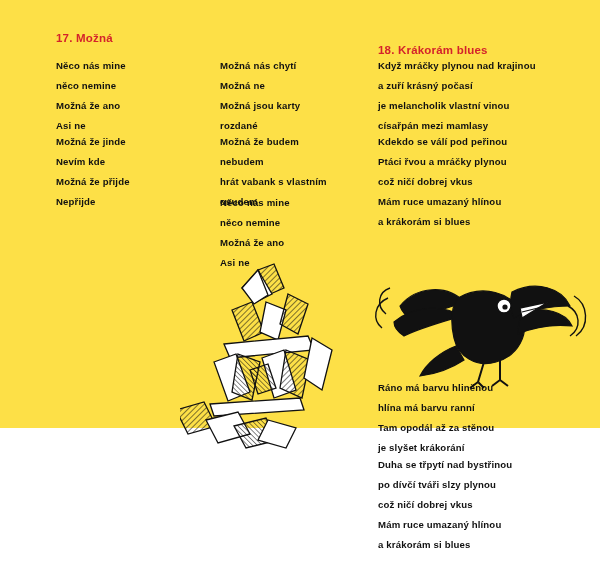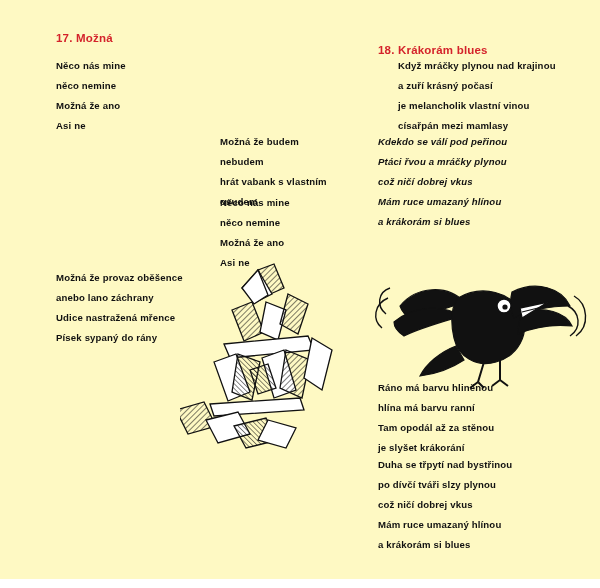--- a/index.html
+++ b/index.html
@@ -11,22 +11,22 @@
     width: 600px;
     height: 588px;
     font-family: "Liberation Sans", sans-serif;
     color: #0d0d0d;
     position: relative;
     overflow: hidden;
   }
   .page {
     position: relative;
     width: 600px;
-    height: 579px;
-    background: #fef9c3;
+    height: 428px;
+    background: #fde047;
   }
   
   .song-title {
     position: absolute;
     font-size: 11.5px;
     font-weight: bold;
     color: #d4232b;
     letter-spacing: 0.2px;
     white-space: nowrap;
   }
@@ -46,22 +46,22 @@
   #col-a1 { left: 56px;  top: 56px; }
   #col-a2 { left: 56px;  top: 132px; }
   #col-a3 { left: 56px;  top: 193px; }
   #col-a4 { left: 56px;  top: 268px; }
   #col-a5 { left: 56px;  top: 470px; }
 
   #col-b1 { left: 220px; top: 56px; }
   #col-b2 { left: 220px; top: 132px; }
   #col-b3 { left: 220px; top: 193px; }
 
-  #col-c1 { left: 378px; top: 56px; margin-left: 20px; }
-  #col-c2 { left: 378px; top: 132px; font-style: italic; }
+  #col-c1 { left: 378px; top: 56px; }
+  #col-c2 { left: 378px; top: 132px; }
   #col-c3 { left: 378px; top: 208px; }
   #col-c4 { left: 378px; top: 378px; }
   #col-c5 { left: 378px; top: 455px; }
 
   
   .illus {
     position: absolute;
   }
   #cards-illustration { left: 180px; top: 258px; width: 185px; height: 205px; }
   #bird-illustration  { left: 372px; top: 262px; width: 216px; height: 130px; }
@@ -72,25 +72,29 @@
 <div class="page">
 
   <div class="song-title" id="title-17">17. Možná</div>
 
   <div class="song-title" id="title-18">18. Krákorám blues</div>
 
   <div class="lyrics" id="col-a1">Něco nás mine
 něco nemine
 Možná že ano
 Asi ne</div>
-  <div class="lyrics" id="col-a4">Možná že provaz oběšence
-anebo lano záchrany
-Udice nastražená mřence
-Písek sypaný do rány</div>
+  <div class="lyrics" id="col-a2">Možná že jinde
+Nevím kde
+Možná že přijde
+Nepřijde</div>
 
+  <div class="lyrics" id="col-b1">Možná nás chytí
+Možná ne
+Možná jsou karty
+rozdané</div>
   <div class="lyrics" id="col-b2">Možná že budem
 nebudem
 hrát vabank s vlastním
 osudem</div>
   <div class="lyrics" id="col-b3">Něco nás mine
 něco nemine
 Možná že ano
 Asi ne</div>
 
   <div class="lyrics" id="col-c1">Když mráčky plynou nad krajinou

